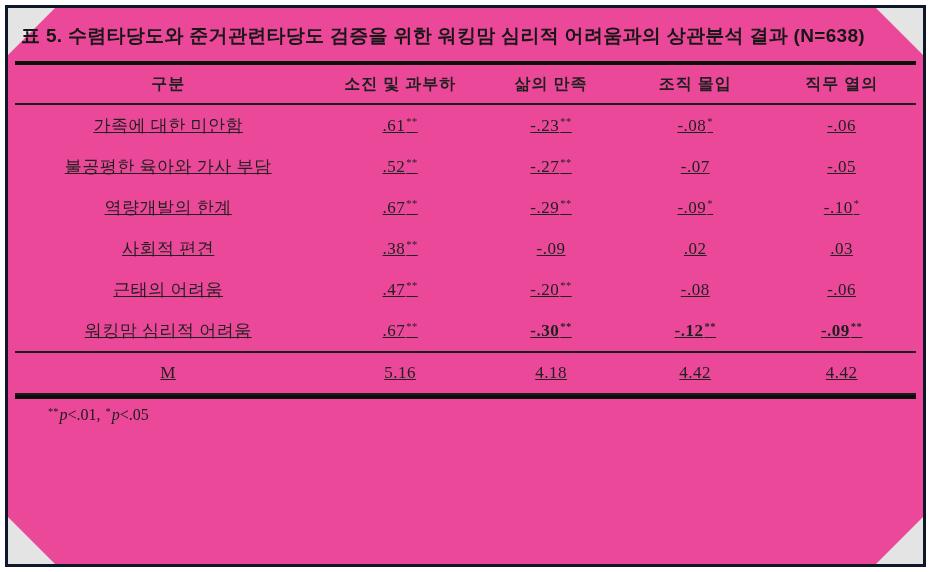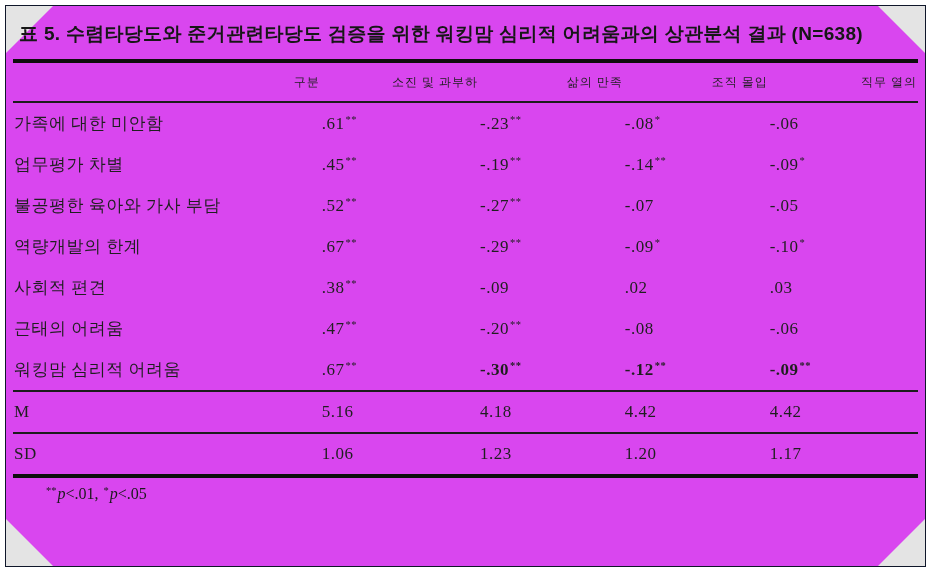--- a/index.html
+++ b/index.html
@@ -5,22 +5,22 @@
   html, body {
     margin: 0; padding: 0;
     width: 936px; height: 572px;
     background: #ffffff;
     font-family: "Liberation Serif", "DejaVu Serif", serif;
     overflow: hidden;
   }
   .frame {
     position: absolute;
     left: 5px; top: 5px; right: 10px; bottom: 5px;
-    border: 1px solid #0f172a;
-    background: #d946ef;
+    border: 3px solid #0f172a;
+    background: #ec4899;
   }
   .corner {
     position: absolute;
     width: 47px; height: 47px;
     background: #e4e4e4;
     z-index: 1;
   }
   .corner.tl { left: 0;  top: 0;    clip-path: polygon(0 0, 100% 0, 0 100%); }
   .corner.tr { right: 0; top: 0;    clip-path: polygon(0 0, 100% 0, 100% 100%); }
   .corner.bl { left: 0;  bottom: 0; clip-path: polygon(0 0, 0 100%, 100% 100%); }
@@ -48,31 +48,32 @@
   table.corr {
     width: calc(100% - 14px);
     margin: 0 7px;
     border-collapse: collapse;
     table-layout: fixed;
     font-size: 17px;
     color: #1f1f1f;
   }
   table.corr th {
     height: 36px;
-    font-weight: normal;
-    font-size: 12px;
+    font-weight: bold;
+    font-size: 16px;
     border-bottom: 2px solid #1c1c1c;
-    text-align: right;
+    text-align: center;
     letter-spacing: 1px;
   }
   table.corr td {
     height: 39px;
-    text-align: left;
+    text-align: center;
     vertical-align: middle;
     letter-spacing: 0.5px;
+    text-decoration: underline;
   }
   tbody[data-name="table-body"] tr:last-child td { border-bottom: 2px solid #1c1c1c; }
   tbody[data-name="summary-body"] td { height: 38px; }
   tbody[data-name="summary-body"] tr:first-child td { border-bottom: 2px solid #1c1c1c; }
 
   td.bold { font-weight: 700; }
   sup.star {
     font-size: 10.5px;
     line-height: 0;
     position: relative;
@@ -120,27 +121,20 @@
       </thead>
       <tbody data-name="table-body">
           <tr data-name="table-row">
             <td data-name="row-label">가족에 대한 미안함</td>
             <td data-name="correlation-cell"><span data-name="cell-value">.61</span><sup data-name="significance-stars" class="star">**</sup></td>
             <td data-name="correlation-cell"><span data-name="cell-value">-.23</span><sup data-name="significance-stars" class="star">**</sup></td>
             <td data-name="correlation-cell"><span data-name="cell-value">-.08</span><sup data-name="significance-stars" class="star">*</sup></td>
             <td data-name="correlation-cell"><span data-name="cell-value">-.06</span></td>
           </tr>
           <tr data-name="table-row">
-            <td data-name="row-label">업무평가 차별</td>
-            <td data-name="correlation-cell"><span data-name="cell-value">.45</span><sup data-name="significance-stars" class="star">**</sup></td>
-            <td data-name="correlation-cell"><span data-name="cell-value">-.19</span><sup data-name="significance-stars" class="star">**</sup></td>
-            <td data-name="correlation-cell"><span data-name="cell-value">-.14</span><sup data-name="significance-stars" class="star">**</sup></td>
-            <td data-name="correlation-cell"><span data-name="cell-value">-.09</span><sup data-name="significance-stars" class="star">*</sup></td>
-          </tr>
-          <tr data-name="table-row">
             <td data-name="row-label">불공평한 육아와 가사 부담</td>
             <td data-name="correlation-cell"><span data-name="cell-value">.52</span><sup data-name="significance-stars" class="star">**</sup></td>
             <td data-name="correlation-cell"><span data-name="cell-value">-.27</span><sup data-name="significance-stars" class="star">**</sup></td>
             <td data-name="correlation-cell"><span data-name="cell-value">-.07</span></td>
             <td data-name="correlation-cell"><span data-name="cell-value">-.05</span></td>
           </tr>
           <tr data-name="table-row">
             <td data-name="row-label">역량개발의 한계</td>
             <td data-name="correlation-cell"><span data-name="cell-value">.67</span><sup data-name="significance-stars" class="star">**</sup></td>
             <td data-name="correlation-cell"><span data-name="cell-value">-.29</span><sup data-name="significance-stars" class="star">**</sup></td>
@@ -170,27 +164,20 @@
           </tr>
         </tbody>
       <tbody data-name="summary-body">
           <tr data-name="summary-row">
             <td data-name="summary-label">M</td>
             <td data-name="summary-value">5.16</td>
             <td data-name="summary-value">4.18</td>
             <td data-name="summary-value">4.42</td>
             <td data-name="summary-value">4.42</td>
           </tr>
-          <tr data-name="summary-row">
-            <td data-name="summary-label">SD</td>
-            <td data-name="summary-value">1.06</td>
-            <td data-name="summary-value">1.23</td>
-            <td data-name="summary-value">1.20</td>
-            <td data-name="summary-value">1.17</td>
-          </tr>
         </tbody>
     </table>
 
     <div class="rule-thick bottom" data-name="bottom-rule"></div>
 
     <div class="footnote" data-name="significance-footnote">
       <span class="fn-part" data-name="footnote-part"><sup class="star" data-name="double-asterisk">**</sup><i data-name="p-symbol">p</i><span data-name="footnote-threshold">&lt;.01, </span></span>
       <span class="fn-part" data-name="footnote-part"><sup class="star" data-name="single-asterisk">*</sup><i data-name="p-symbol">p</i><span data-name="footnote-threshold">&lt;.05</span></span>
     </div>
   </div>

